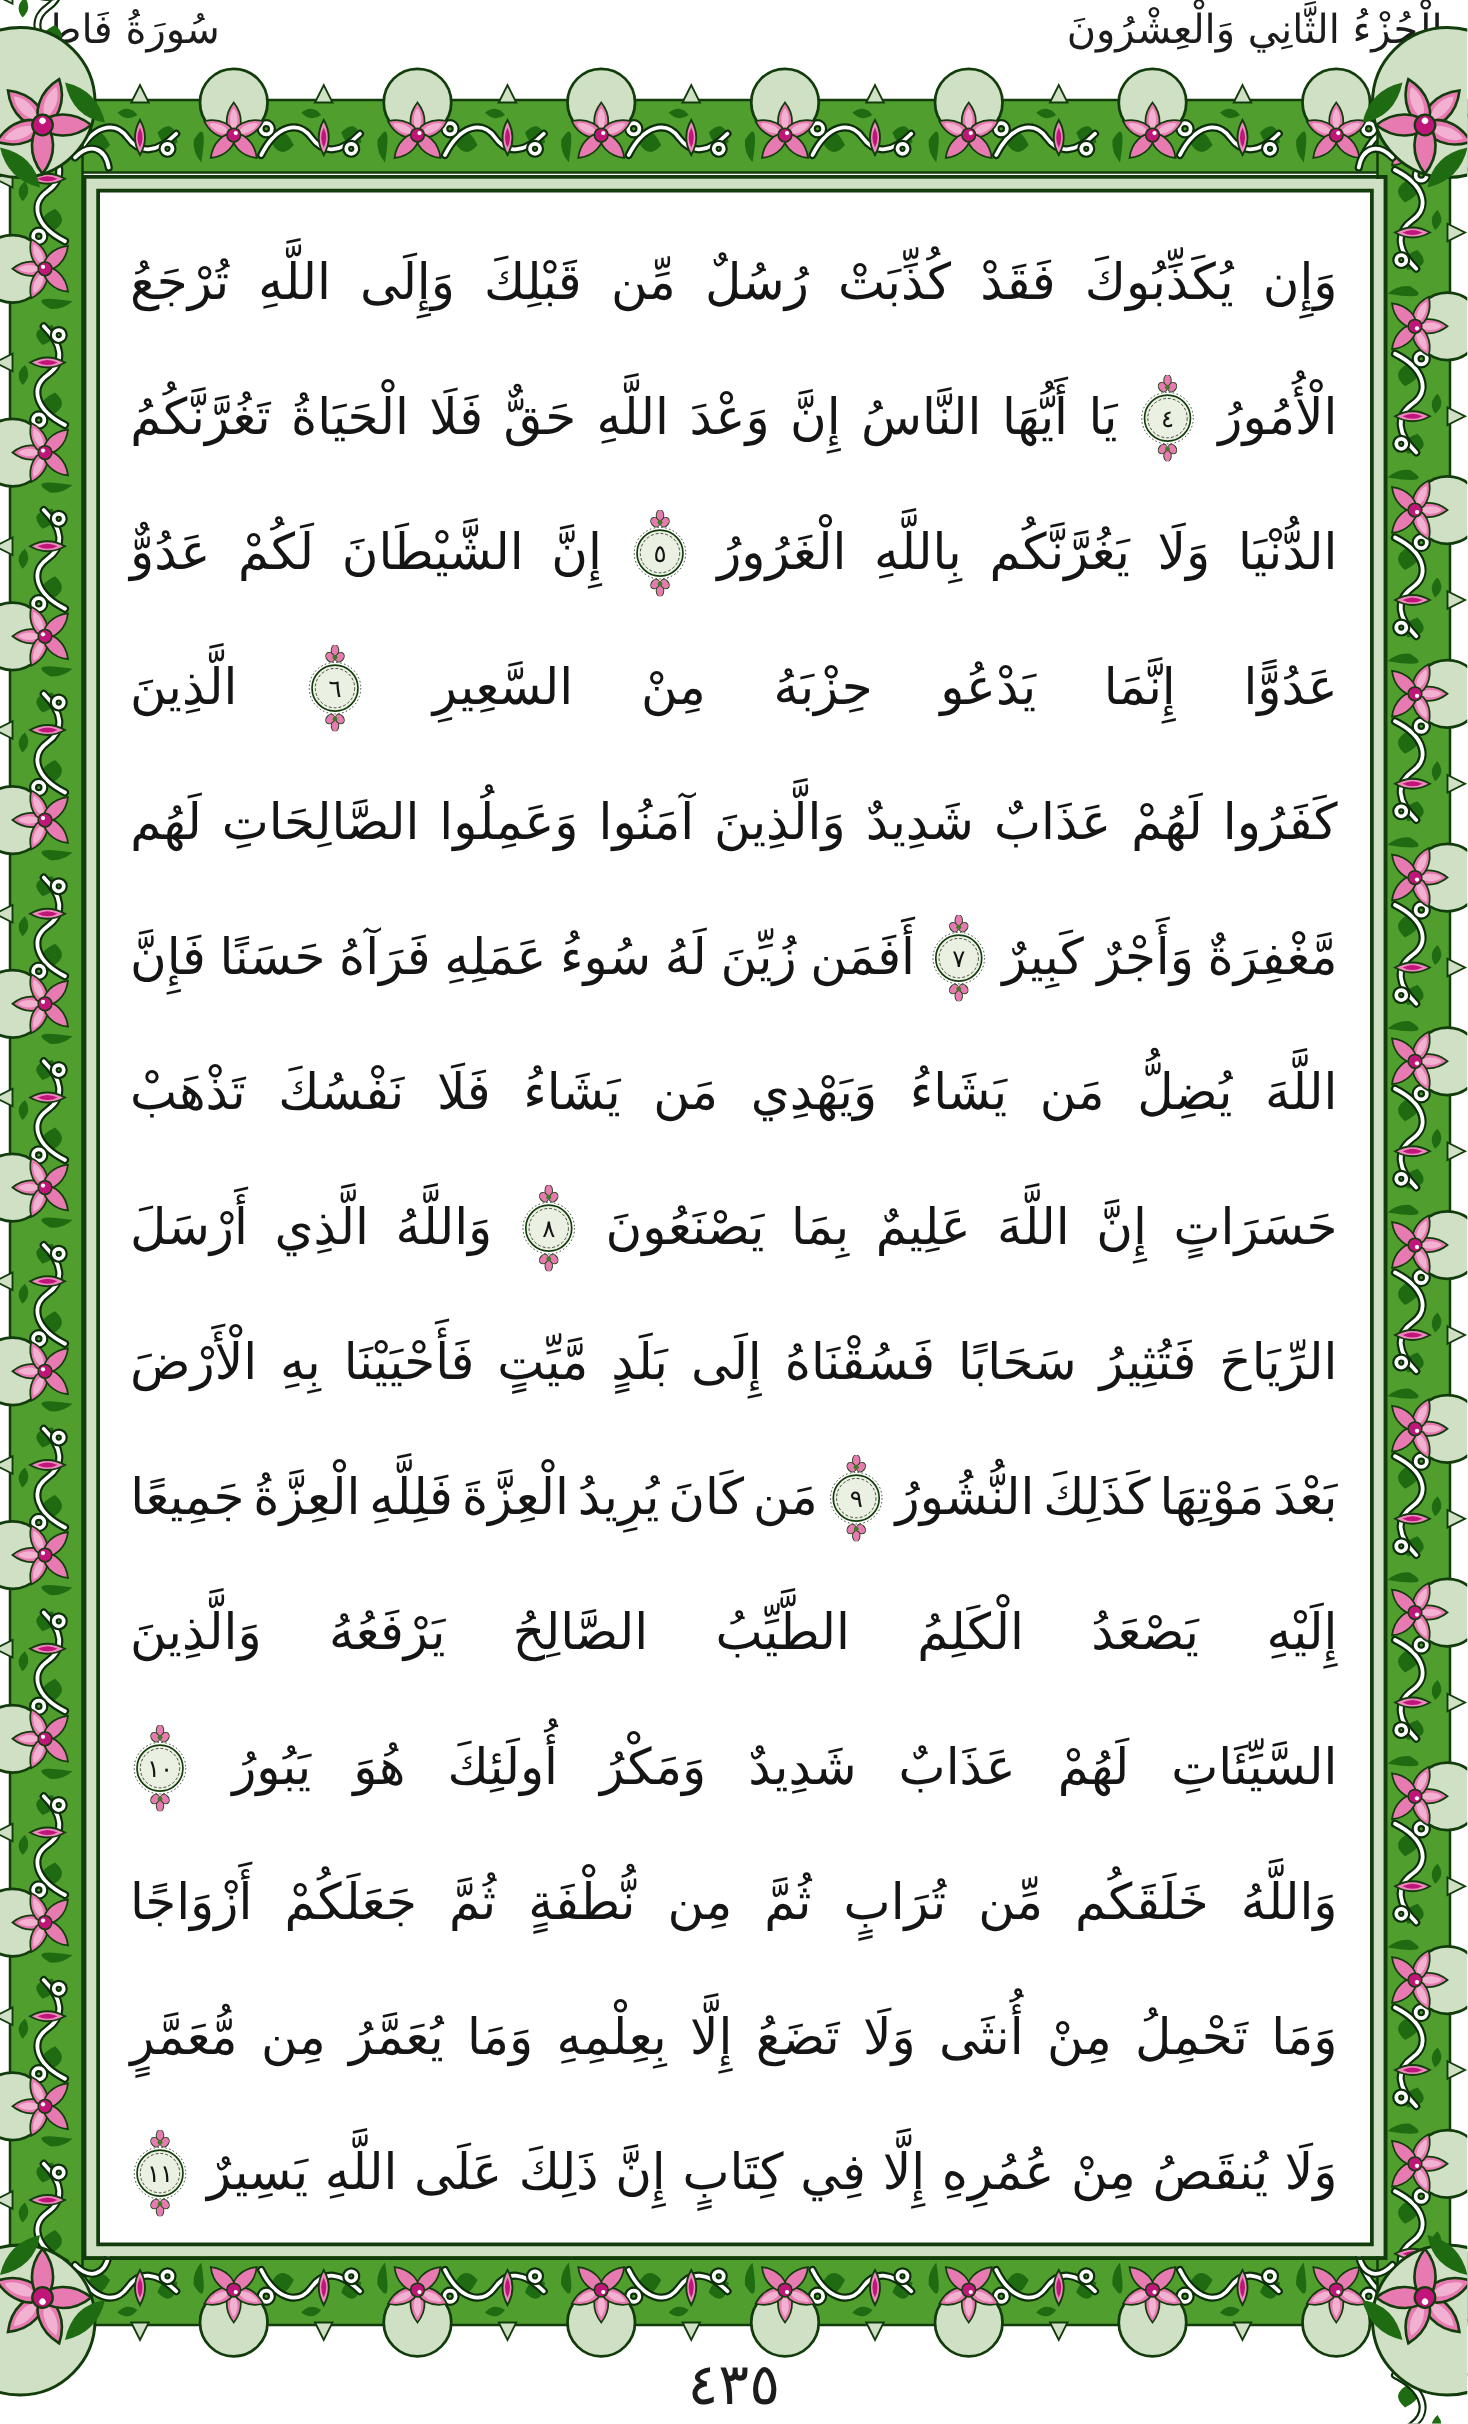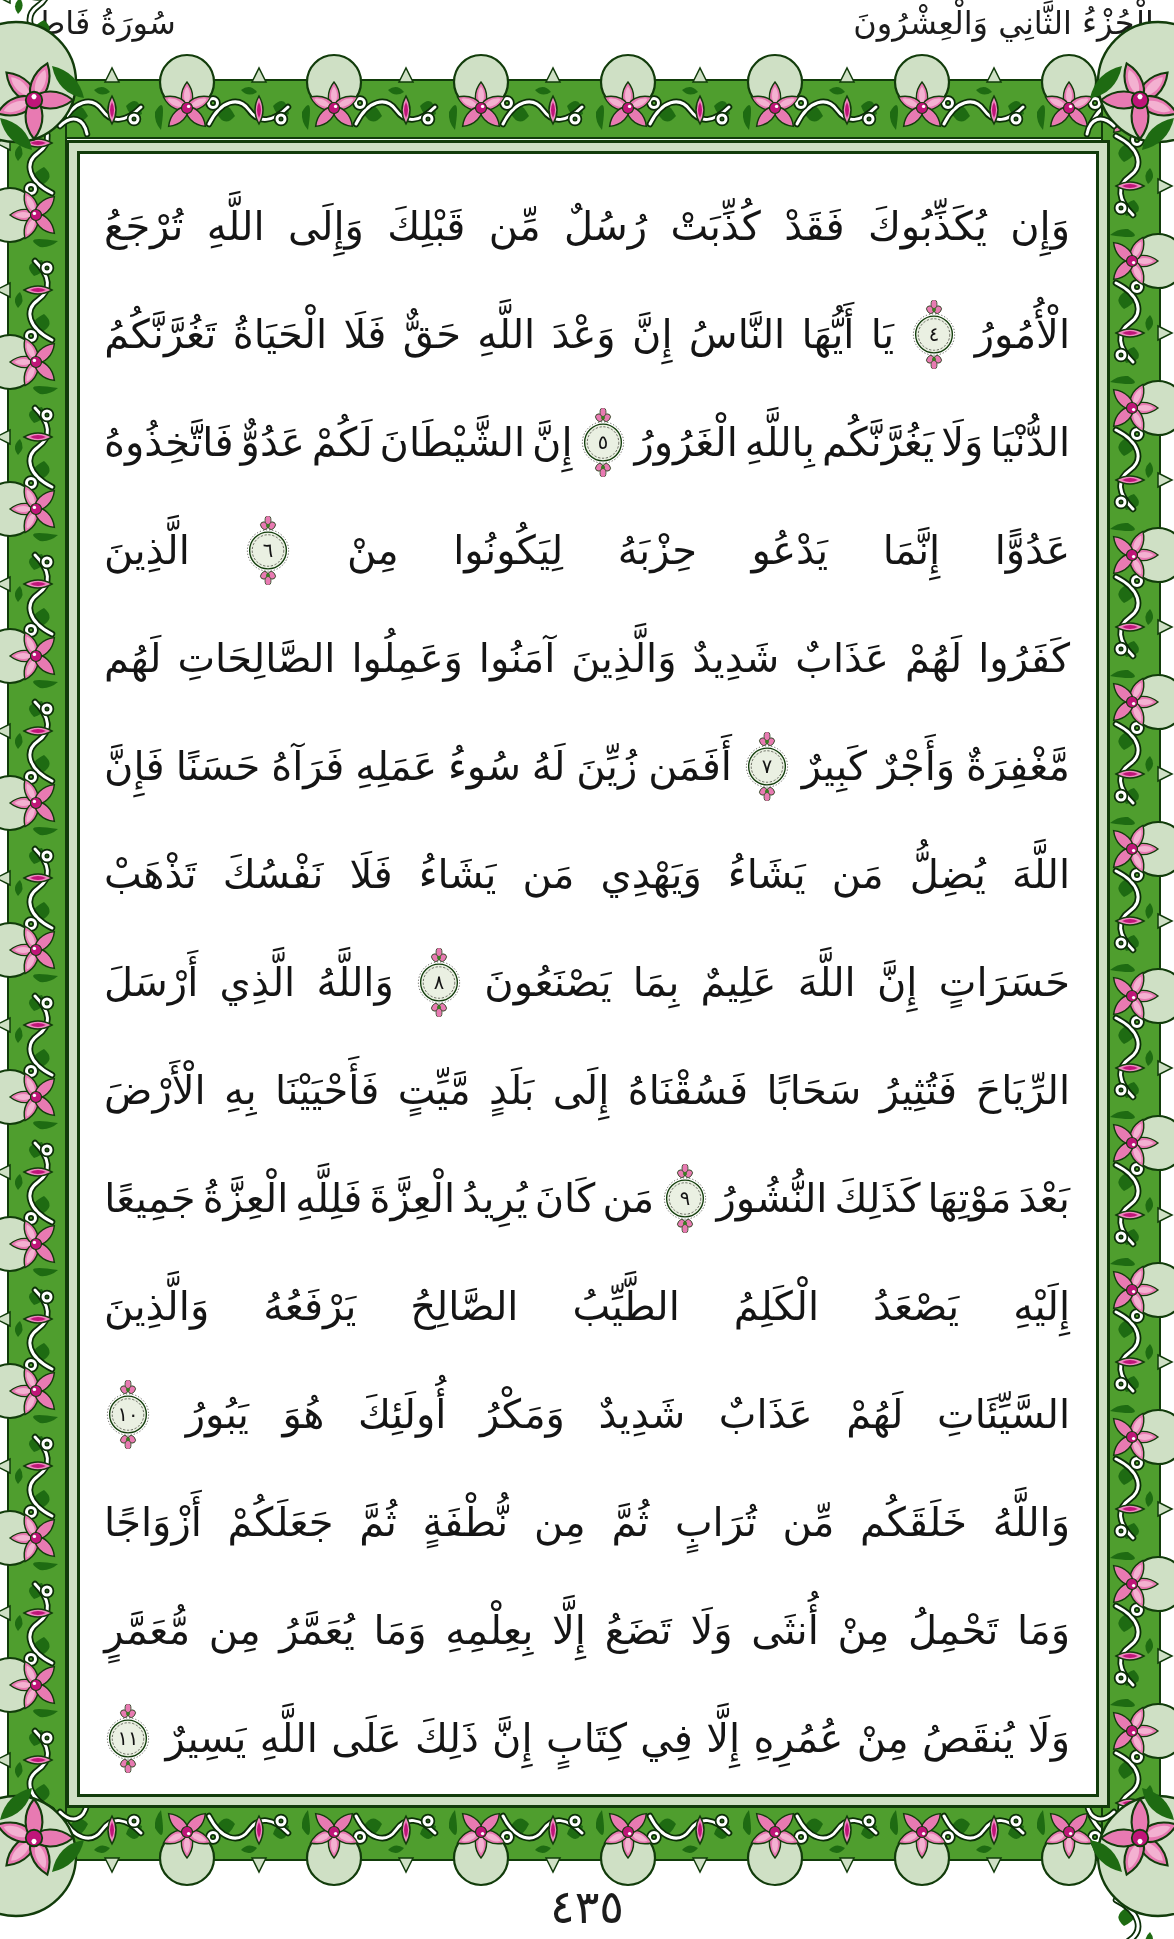--- a/index.html
+++ b/index.html
@@ -276,29 +276,28 @@
     <circle cx="32" cy="46" r="27.5" class="ring-line" stroke-width="1" stroke-dasharray="1.6 2.6"></circle>
     <circle cx="32" cy="46" r="24.5" class="ring-fill s-dark" stroke-width="1.8"></circle>
     <circle cx="32" cy="46" r="21" class="ring-line" stroke-width="0.9" stroke-dasharray="3 2.2"></circle>
     <text x="32" y="55" text-anchor="middle" class="badge-num">٥</text>
   </svg>
         </span>
         <span class="word">إِنَّ</span>
         <span class="word">الشَّيْطَانَ</span>
         <span class="word">لَكُمْ</span>
         <span class="word">عَدُوٌّ</span>
-        <span class="word">فَاتَّخِذُوهُ</span>
       </div>
       <div class="qline">
         <span class="word">عَدُوًّا</span>
         <span class="word">إِنَّمَا</span>
         <span class="word">يَدْعُو</span>
         <span class="word">حِزْبَهُ</span>
-        <span class="word">لِيَكُونُوا</span>
         <span class="word">مِنْ</span>
+        <span class="word">السَّعِيرِ</span>
         <span class="ayah-badge">
           <svg viewBox="0 0 64 92" class="badge-svg">
     <g transform="translate(32,9)">
               <use href="#fleuron"></use>
             </g>
     <g transform="translate(32,83) rotate(180)">
               <use href="#fleuron"></use>
             </g>
     <circle cx="32" cy="46" r="27.5" class="ring-line" stroke-width="1" stroke-dasharray="1.6 2.6"></circle>
     <circle cx="32" cy="46" r="24.5" class="ring-fill s-dark" stroke-width="1.8"></circle>

